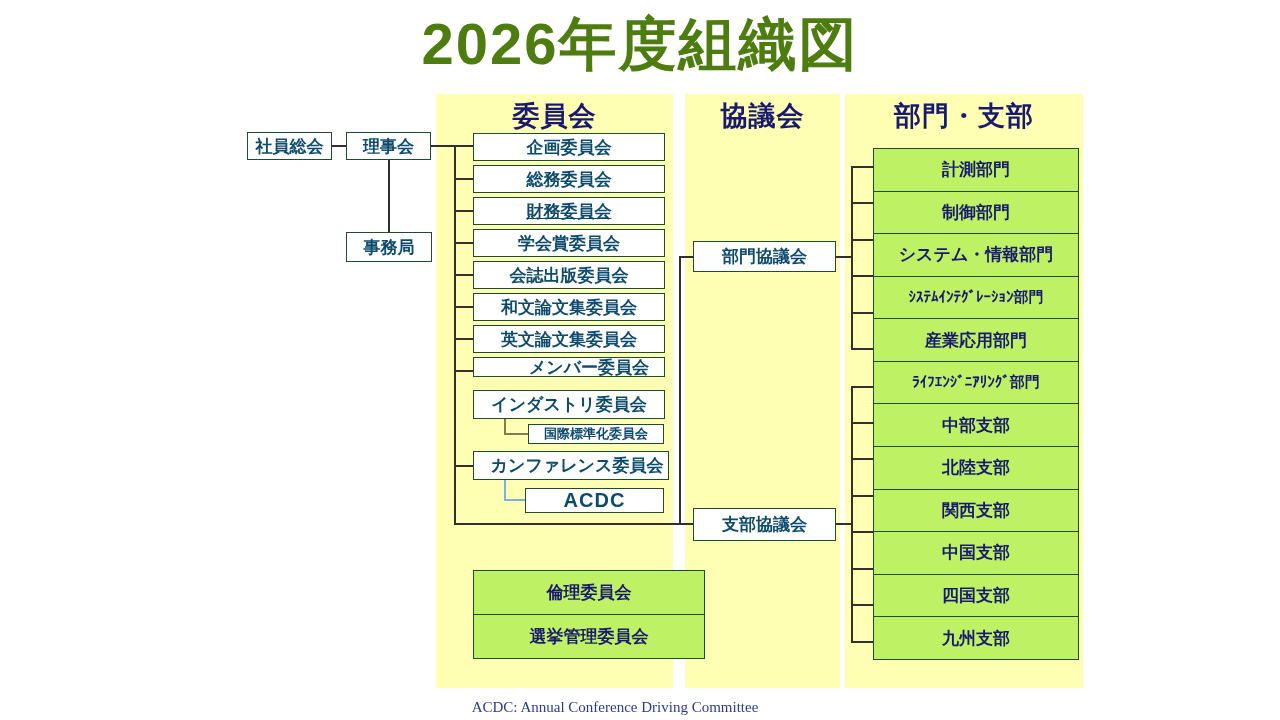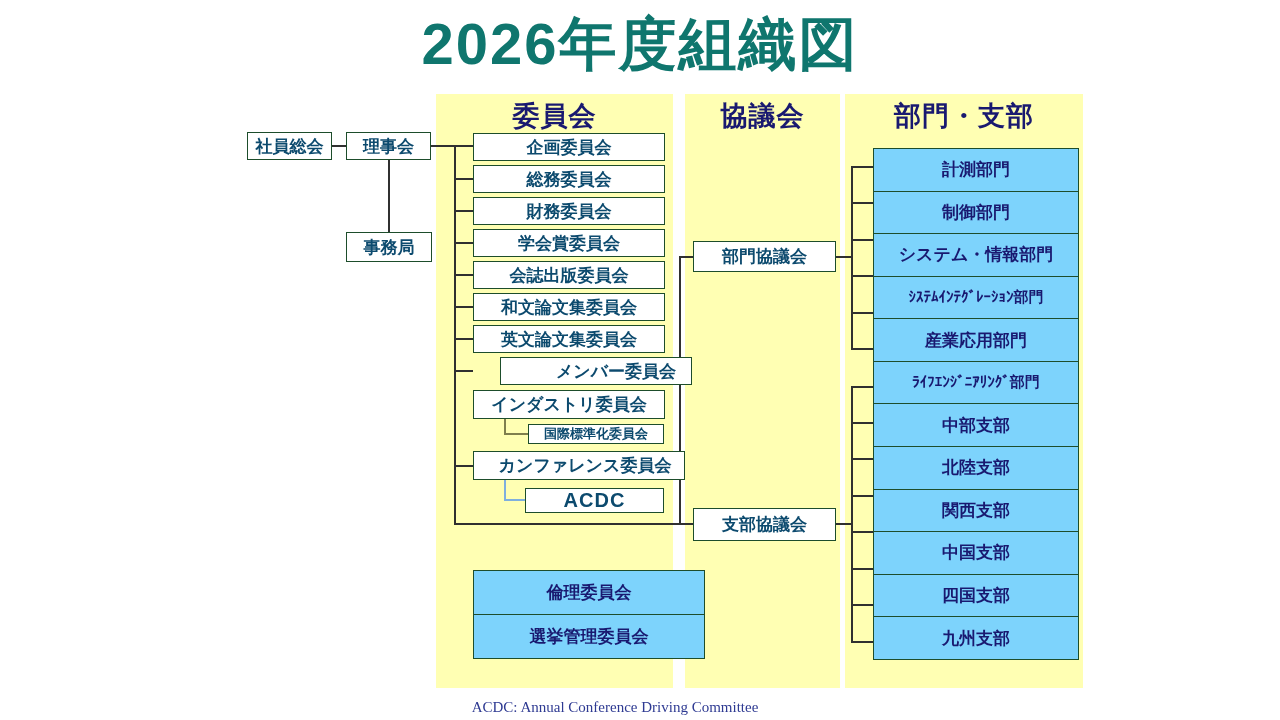--- a/index.html
+++ b/index.html
@@ -4,32 +4,32 @@
 <style>
   html,body{margin:0;padding:0;background:#ffffff;}
   body{width:1280px;height:720px;position:relative;overflow:hidden;
        font-family:"Liberation Sans","DejaVu Sans",sans-serif;}
   .panel{position:absolute;top:94px;height:594px;background:#ffffb3;}
   .hdr{position:absolute;top:98px;color:#191970;font-weight:bold;font-size:27px;
        text-align:center;letter-spacing:1px;}
   .box{position:absolute;background:#ffffff;border:1.5px solid #1d4d2b;color:#0c4a6e;
        font-weight:bold;display:flex;align-items:center;justify-content:center;
        box-sizing:border-box;font-size:17px;white-space:nowrap;z-index:3;}
-  .stack{position:absolute;background:#7dd3fc;border:1.5px solid #1d4d2b;display:flex;
+  .stack{position:absolute;background:#bef264;border:1.5px solid #1d4d2b;display:flex;
          flex-direction:column;box-sizing:border-box;z-index:3;}
   .stack .row{flex:1 1 0;display:flex;align-items:center;justify-content:center;
               border-bottom:1.5px solid #1d4d2b;color:#191970;font-weight:bold;
               font-size:17px;white-space:nowrap;}
   .stack .row:last-child{border-bottom:none;}
   .row.narrow{font-size:15px;}
   .lh,.lv{position:absolute;background:#303030;z-index:2;}
   .lh{height:1.5px;} .lv{width:1.5px;}
   .olive{background:#7f7f4d;} .blue{background:#7fafde;}
   .lh.thick{height:2px;} .lv.thick{width:2px;}
-  #title{position:absolute;left:0;top:6px;width:1280px;text-align:center;color:#0f766e;
+  #title{position:absolute;left:0;top:6px;width:1280px;text-align:center;color:#4d7c0f;
          font-size:58px;font-weight:bold;letter-spacing:2px;}
   #footer{position:absolute;left:380px;top:699px;width:470px;text-align:center;
           color:#2e3a92;font-size:15px;font-family:"Liberation Serif","DejaVu Serif",serif;}
   .sm{font-size:13px;} .acdc{font-size:20px;letter-spacing:1px;}
 </style>
 </head>
 <body>
 
 <div id="title">2026年度組織図</div>
 
@@ -80,29 +80,29 @@
 
 <div class="lv thick blue" style="left:504px;top:480px;height:21px;"></div>
 <div class="lh thick blue" style="left:504px;top:499px;width:21px;"></div>
 
 <div class="box" style="left:247px;top:132px;width:85px;height:28px;">社員総会</div>
 <div class="box" style="left:346px;top:132px;width:85px;height:28px;">理事会</div>
 <div class="box" style="left:346px;top:232px;width:86px;height:30px;">事務局</div>
 
 <div class="box" style="left:473px;top:133px;width:192px;height:28px;">企画委員会</div>
 <div class="box" style="left:473px;top:165px;width:192px;height:28px;">総務委員会</div>
-<div class="box" style="left:473px;top:197px;width:192px;height:28px;">財務委員会</div>
+<div class="box" style="left:473px;top:197px;width:192px;height:28px;text-decoration:underline;">財務委員会</div>
 <div class="box" style="left:473px;top:229px;width:192px;height:28px;">学会賞委員会</div>
 <div class="box" style="left:473px;top:261px;width:192px;height:28px;">会誌出版委員会</div>
 <div class="box" style="left:473px;top:293px;width:192px;height:28px;">和文論文集委員会</div>
 <div class="box" style="left:473px;top:325px;width:192px;height:28px;">英文論文集委員会</div>
-<div class="box" style="left:500px;top:357px;width:192px;height:28px;padding-left:40px;">メンバー委員会</div>
+<div class="box" style="left:473px;top:357px;width:192px;height:20px;padding-left:40px;">メンバー委員会</div>
 <div class="box" style="left:473px;top:390px;width:192px;height:29px;">インダストリ委員会</div>
 <div class="box sm" style="left:528px;top:424px;width:136px;height:20px;">国際標準化委員会</div>
-<div class="box" style="left:473px;top:451px;width:212px;height:29px;padding-left:12px;">カンファレンス委員会</div>
+<div class="box" style="left:473px;top:451px;width:196px;height:29px;padding-left:12px;">カンファレンス委員会</div>
 <div class="box acdc" style="left:525px;top:488px;width:139px;height:25px;">ACDC</div>
 
 <div class="stack" style="left:473px;top:570px;width:232px;height:89px;">
   <div class="row">倫理委員会</div>
   <div class="row">選挙管理委員会</div>
 </div>
 
 <div class="box" style="left:693px;top:241px;width:143px;height:31px;">部門協議会</div>
 <div class="box" style="left:693px;top:508px;width:143px;height:33px;">支部協議会</div>
 

